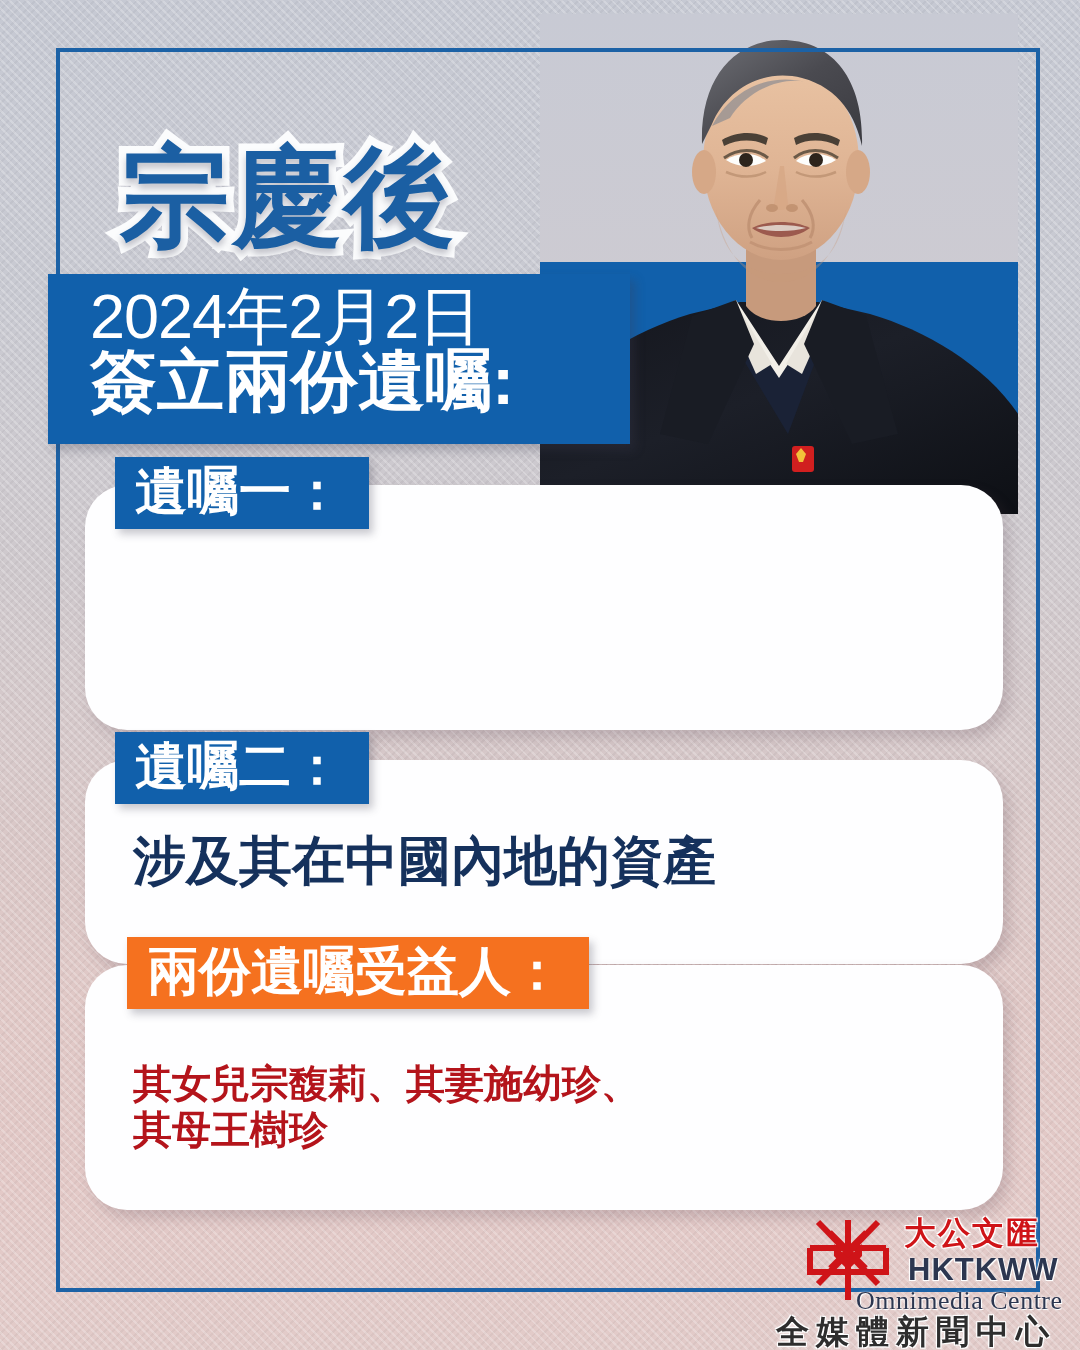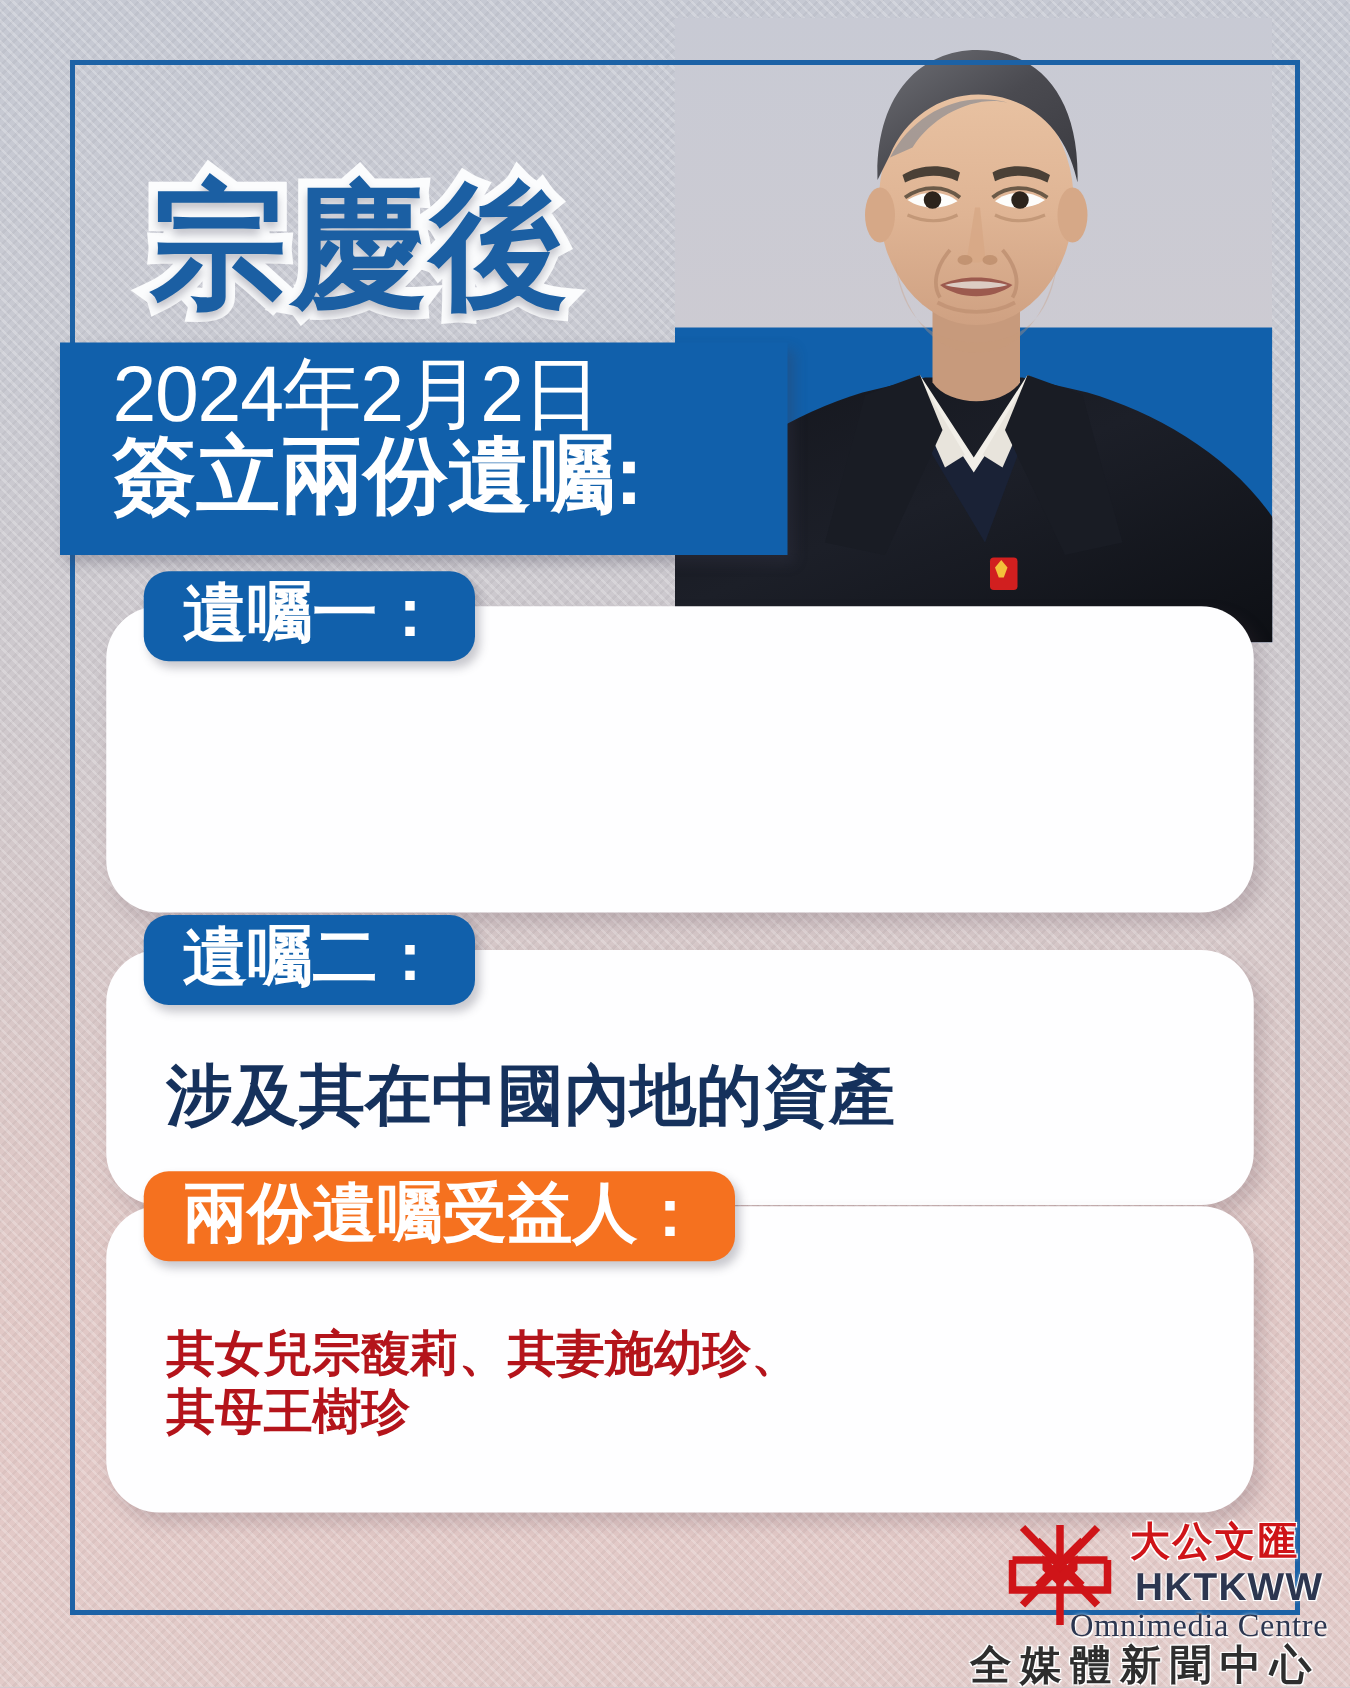--- a/index.html
+++ b/index.html
@@ -65,39 +65,38 @@
     background:#fefeff;
     border-radius:42px;
     box-shadow:6px 8px 14px rgba(90,70,80,.22);
   }
   #card1{ top:485px; height:245px; }
   #card2{ top:760px; height:204px; }
   #card3{ top:965px; height:245px; }
 
   .tag{
     position:absolute; left:30px; top:-28px;
-    padding:7px 26px 10px 31px;
+    padding:7px 26px 10px 20px;
     color:#ffffff; font-weight:bold; font-size:52px; line-height:1.05;
     white-space:nowrap;
     box-shadow:4px 5px 8px rgba(60,60,80,.28);
-    border-radius:20px;
   }
   .tag.blue{ background:#1160ab; }
-  .tag.orange{ background:#f5711f; }
+  .tag.orange{ background:#f5711f;margin-left:12px; }
 
   .body-txt{
     position:absolute; left:48px; right:28px;
     font-weight:bold; line-height:1.18;
     white-space:pre-line;
   }
   .navy{ color:#15315c; }
   .red { color:#b4141b; }
 
   #card1 .body-txt{ top:96px; font-size:53px; letter-spacing:0px; }
-  #card2 .body-txt{ top:86px; font-size:53px; }
+  #card2 .body-txt{ top:70px; font-size:53px; }
   #card3 .body-txt{ top:96px; font-size:39px; }
 
   
   #logo{
     position:absolute; left:800px; top:1212px; width:262px; height:128px;
   }
   #logo .mark{ position:absolute; left:0; top:2px; width:96px; height:92px; }
   #logo .mark svg{ display:block; width:100%; height:100%; }
   #logo .cn{
     position:absolute; left:104px; top:0px;

